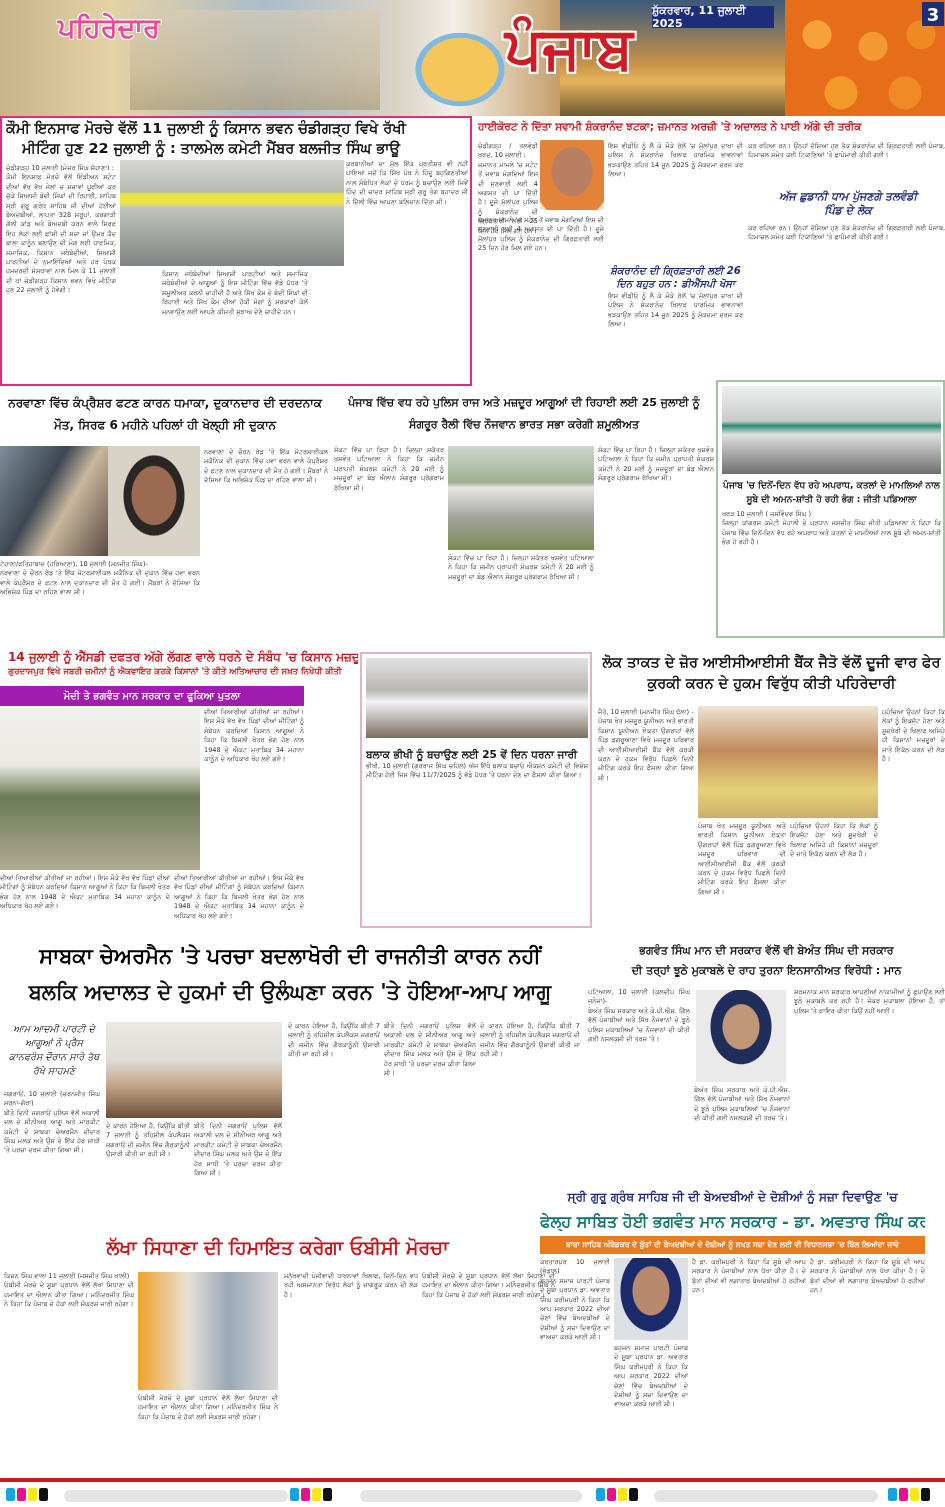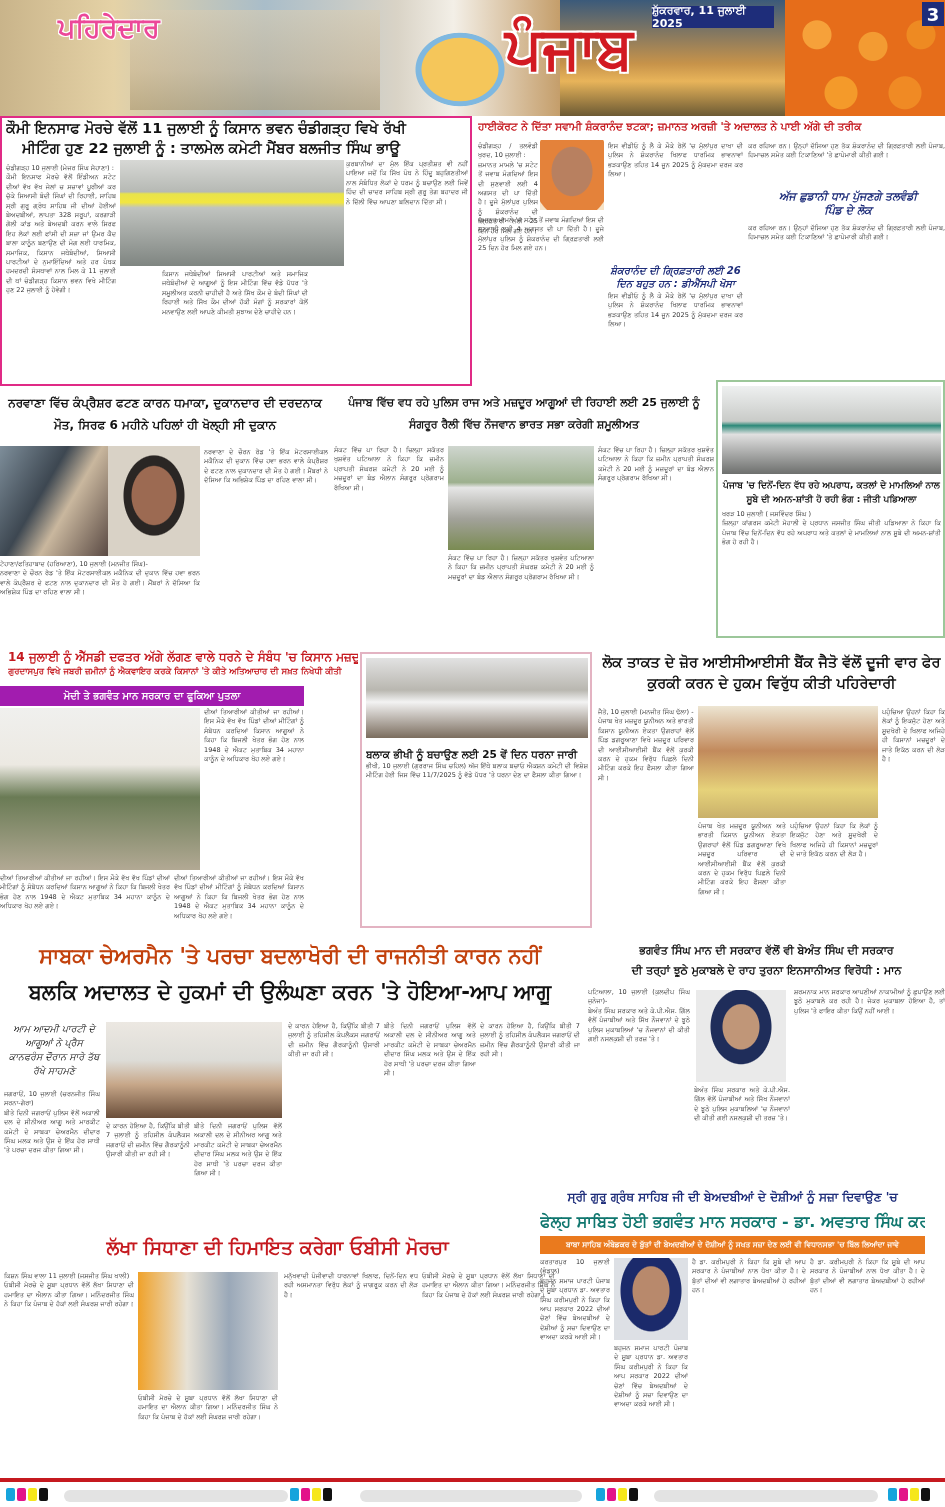--- a/index.html
+++ b/index.html
@@ -134,21 +134,21 @@
     <span>ਜੈਤੋ, 10 ਜੁਲਾਈ (ਮਨਜੀਤ ਸਿੰਘ ਢੱਲਾ) -</span>
     <span>ਪੰਜਾਬ ਖੇਤ ਮਜ਼ਦੂਰ ਯੂਨੀਅਨ ਅਤੇ ਭਾਰਤੀ ਕਿਸਾਨ ਯੂਨੀਅਨ ਏਕਤਾ ਉਗਰਾਹਾਂ ਵੱਲੋਂ ਪਿੰਡ ਡਗਰੂਆਣਾ ਵਿਖੇ ਮਜ਼ਦੂਰ ਪਰਿਵਾਰ ਦੀ ਆਈਸੀਆਈਸੀ ਬੈਂਕ ਵੱਲੋਂ ਕੁਰਕੀ ਕਰਨ ਦੇ ਹੁਕਮ ਵਿਰੁੱਧ ਪਿਛਲੇ ਦਿਨੀ ਮੀਟਿੰਗ ਕਰਕੇ ਇਹ ਫੈਸਲਾ ਕੀਤਾ ਗਿਆ ਸੀ।</span>
   </div>
   <div class="abs photo p-sit" style="left:100px;top:54px;width:180px;height:112px"></div>
   <div class="abs txt" style="left:100px;top:170px;width:88px;height:106px">ਪੰਜਾਬ ਖੇਤ ਮਜ਼ਦੂਰ ਯੂਨੀਅਨ ਅਤੇ ਭਾਰਤੀ ਕਿਸਾਨ ਯੂਨੀਅਨ ਏਕਤਾ ਉਗਰਾਹਾਂ ਵੱਲੋਂ ਪਿੰਡ ਡਗਰੂਆਣਾ ਵਿਖੇ ਮਜ਼ਦੂਰ ਪਰਿਵਾਰ ਦੀ ਆਈਸੀਆਈਸੀ ਬੈਂਕ ਵੱਲੋਂ ਕੁਰਕੀ ਕਰਨ ਦੇ ਹੁਕਮ ਵਿਰੁੱਧ ਪਿਛਲੇ ਦਿਨੀ ਮੀਟਿੰਗ ਕਰਕੇ ਇਹ ਫੈਸਲਾ ਕੀਤਾ ਗਿਆ ਸੀ।</div>
   <div class="abs txt" style="left:192px;top:170px;width:88px;height:106px">ਪਹੁੰਚਿਆ ਉਹਨਾਂ ਕਿਹਾ ਕਿ ਲੋਕਾਂ ਨੂੰ ਇਕਜੁੱਟ ਹੋਣਾ ਅਤੇ ਸੂਦਖੋਰੀ ਦੇ ਖਿਲਾਫ ਅਜਿਹੇ ਹੀ ਕਿਸਾਨਾਂ ਮਜ਼ਦੂਰਾਂ ਦੇ ਜਾਤੇ ਇਕੱਠ ਕਰਨ ਦੀ ਲੋੜ ਹੈ।</div>
   <div class="abs txt" style="left:284px;top:56px;width:63px;height:220px">ਪਹੁੰਚਿਆ ਉਹਨਾਂ ਕਿਹਾ ਕਿ ਲੋਕਾਂ ਨੂੰ ਇਕਜੁੱਟ ਹੋਣਾ ਅਤੇ ਸੂਦਖੋਰੀ ਦੇ ਖਿਲਾਫ ਅਜਿਹੇ ਹੀ ਕਿਸਾਨਾਂ ਮਜ਼ਦੂਰਾਂ ਦੇ ਜਾਤੇ ਇਕੱਠ ਕਰਨ ਦੀ ਲੋੜ ਹੈ।</div>
 </div>
 
 <div class="abs" style="left:0;top:944px;width:580px;height:280px">
-  <div class="abs hl" style="left:0;top:0;width:580px;font-size:21px;color:#c2410c;text-align:center">ਸਾਬਕਾ ਚੇਅਰਮੈਨ 'ਤੇ ਪਰਚਾ ਬਦਲਾਖੋਰੀ ਦੀ ਰਾਜਨੀਤੀ ਕਾਰਨ ਨਹੀਂ</div>
+  <div class="abs hl" style="left:0;top:0;width:580px;font-size:21px;color:#000000;text-align:center">ਸਾਬਕਾ ਚੇਅਰਮੈਨ 'ਤੇ ਪਰਚਾ ਬਦਲਾਖੋਰੀ ਦੀ ਰਾਜਨੀਤੀ ਕਾਰਨ ਨਹੀਂ</div>
   <div class="abs hl" style="left:0;top:36px;width:580px;font-size:21px;color:#111;text-align:center">ਬਲਕਿ ਅਦਾਲਤ ਦੇ ਹੁਕਮਾਂ ਦੀ ਉਲੰਘਣਾ ਕਰਨ 'ਤੇ ਹੋਇਆ-ਆਪ ਆਗੂ</div>
   <div class="abs" style="left:8px;top:78px;width:92px;font-style:italic;font-size:9.5px;line-height:14px;color:#111;text-align:center">ਆਮ ਆਦਮੀ ਪਾਰਟੀ ਦੇ ਆਗੂਆਂ ਨੇ ਪ੍ਰੈਸ ਕਾਨਫਰੰਸ ਦੌਰਾਨ ਸਾਰੇ ਤੱਥ ਰੱਖੇ ਸਾਹਮਣੇ</div>
   <div class="abs txt" style="left:4px;top:146px;width:96px;height:130px">
     <span>ਜਗਰਾਓਂ, 10 ਜੁਲਾਈ (ਚਰਨਜੀਤ ਸਿੰਘ ਸਰਨਾ-ਗੋਰਾ)</span>
     <span>ਬੀਤੇ ਦਿਨੀ ਜਗਰਾਓਂ ਪੁਲਿਸ ਵੱਲੋਂ ਅਕਾਲੀ ਦਲ ਦੇ ਸੀਨੀਅਰ ਆਗੂ ਅਤੇ ਮਾਰਕੀਟ ਕਮੇਟੀ ਦੇ ਸਾਬਕਾ ਚੇਅਰਮੈਨ ਦੀਦਾਰ ਸਿੰਘ ਮਲਕ ਅਤੇ ਉਸ ਦੇ ਇੱਕ ਹੋਰ ਸਾਥੀ 'ਤੇ ਪਰਚਾ ਦਰਜ ਕੀਤਾ ਗਿਆ ਸੀ।</span>
   </div>
   <div class="abs photo p-press" style="left:106px;top:78px;width:176px;height:96px"></div>
   <div class="abs txt" style="left:106px;top:178px;width:84px;height:98px">ਦੇ ਕਾਰਨ ਹੋਇਆ ਹੈ, ਕਿਉਂਕਿ ਬੀਤੀ 7 ਜੁਲਾਈ ਨੂੰ ਤਹਿਸੀਲ ਕੰਪਲੈਕਸ ਜਗਰਾਓਂ ਦੀ ਜ਼ਮੀਨ ਵਿੱਚ ਗੈਰਕਾਨੂੰਨੀ ਉਸਾਰੀ ਕੀਤੀ ਜਾ ਰਹੀ ਸੀ।</div>
   <div class="abs txt" style="left:194px;top:178px;width:88px;height:98px">ਬੀਤੇ ਦਿਨੀ ਜਗਰਾਓਂ ਪੁਲਿਸ ਵੱਲੋਂ ਅਕਾਲੀ ਦਲ ਦੇ ਸੀਨੀਅਰ ਆਗੂ ਅਤੇ ਮਾਰਕੀਟ ਕਮੇਟੀ ਦੇ ਸਾਬਕਾ ਚੇਅਰਮੈਨ ਦੀਦਾਰ ਸਿੰਘ ਮਲਕ ਅਤੇ ਉਸ ਦੇ ਇੱਕ ਹੋਰ ਸਾਥੀ 'ਤੇ ਪਰਚਾ ਦਰਜ ਕੀਤਾ ਗਿਆ ਸੀ।</div>
   <div class="abs txt" style="left:288px;top:78px;width:92px;height:198px">ਦੇ ਕਾਰਨ ਹੋਇਆ ਹੈ, ਕਿਉਂਕਿ ਬੀਤੀ 7 ਜੁਲਾਈ ਨੂੰ ਤਹਿਸੀਲ ਕੰਪਲੈਕਸ ਜਗਰਾਓਂ ਦੀ ਜ਼ਮੀਨ ਵਿੱਚ ਗੈਰਕਾਨੂੰਨੀ ਉਸਾਰੀ ਕੀਤੀ ਜਾ ਰਹੀ ਸੀ।</div>

